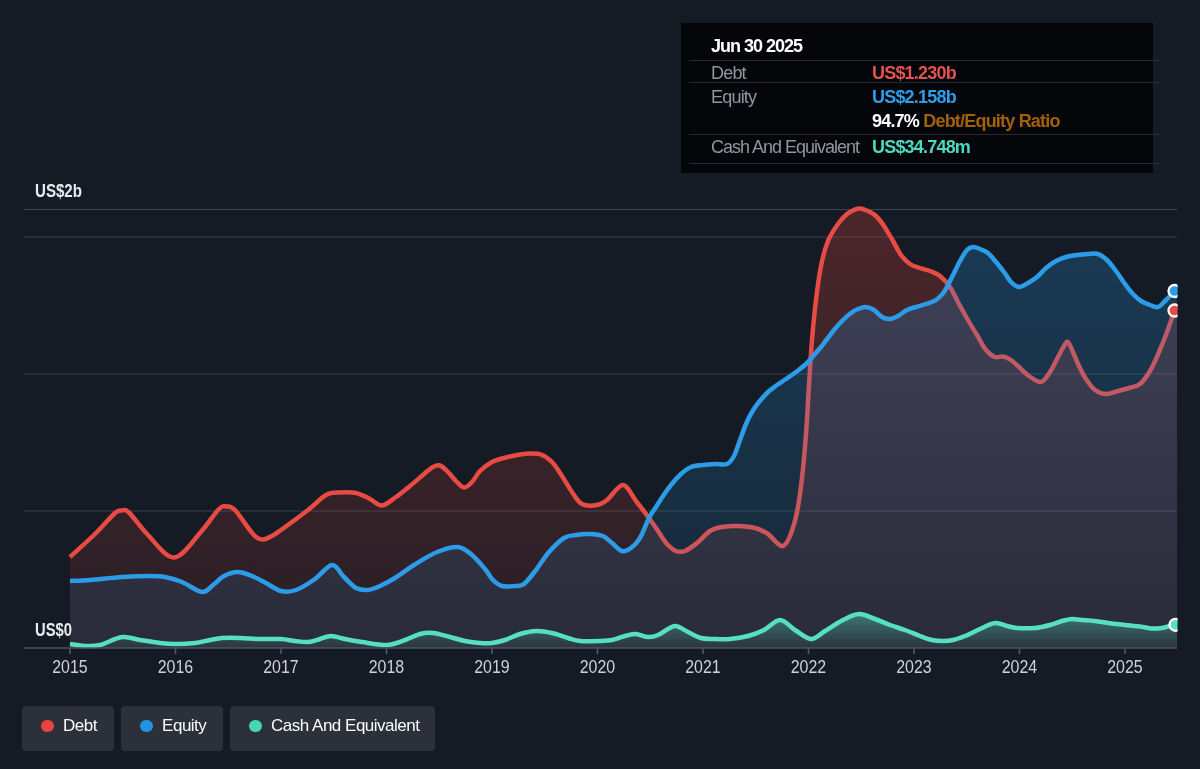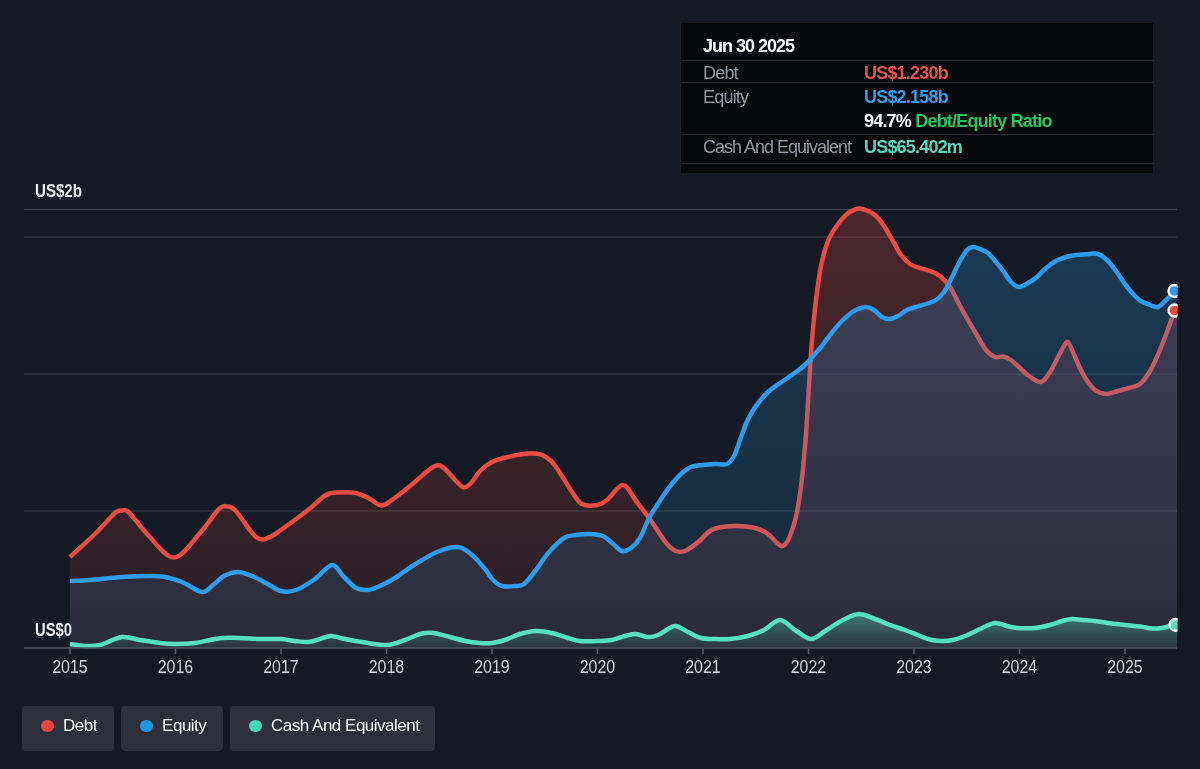--- a/index.html
+++ b/index.html
@@ -1,20 +1,20 @@
 <!DOCTYPE html>
 <html><head><meta charset="utf-8">
 <style>
 html,body{margin:0;padding:0;}
 body{width:1200px;height:769px;background:#151b24;font-family:"Liberation Sans",sans-serif;position:relative;overflow:hidden;}
 svg text{font-family:"Liberation Sans",sans-serif;}
 .axlab{font-size:18px;font-weight:700;fill:#e7eaee;}
 .yr{font-size:18.5px;font-weight:400;fill:#ced2d8;}
 .tt{position:absolute;left:681px;top:23px;width:472px;height:150px;background:#04060a;box-sizing:border-box;}
-.tt .row{position:absolute;left:0;width:100%;box-sizing:border-box;padding-left:22px;}
+.tt .row{position:absolute;left:8px;width:100%;box-sizing:border-box;padding-left:22px;}
 .tt .sep{border-bottom:1px solid #242932;}
 .tt .lab{color:#8f96a0;font-size:18px;letter-spacing:-0.8px;}
 .tt .val{position:absolute;left:183px;top:0;font-weight:700;font-size:18px;letter-spacing:-0.8px;}
 .legend{position:absolute;top:706px;height:45px;background:#2b303a;border-radius:4px;display:flex;align-items:center;padding-left:19px;padding-bottom:5px;box-sizing:border-box;}
 .legend .dot{width:12.6px;height:12.6px;border-radius:50%;margin-right:9.5px;flex:none;}
 .legend span{color:#fafbfc;font-size:17px;letter-spacing:-0.5px;}
 </style></head>
 <body>
 <svg width="1200" height="769" viewBox="0 0 1200 769" style="position:absolute;left:0;top:0;">
 <defs>
@@ -75,23 +75,23 @@
     <text x="808.5" y="673" text-anchor="middle" class="yr" textLength="35.5" lengthAdjust="spacingAndGlyphs">2022</text>
     <text x="914" y="673" text-anchor="middle" class="yr" textLength="35.5" lengthAdjust="spacingAndGlyphs">2023</text>
     <text x="1019.5" y="673" text-anchor="middle" class="yr" textLength="35.5" lengthAdjust="spacingAndGlyphs">2024</text>
     <text x="1125" y="673" text-anchor="middle" class="yr" textLength="35.5" lengthAdjust="spacingAndGlyphs">2025</text>
 </svg>
 <div class="tt">
  <div class="row sep" style="top:0;height:37.5px;line-height:46px;color:#fff;font-size:18px;letter-spacing:-1.0px;font-weight:700;">Jun 30 2025</div>
  <div class="row sep" style="top:38px;height:22px;line-height:25px;"><span class="lab">Debt</span><span class="val" style="color:#e3524e;line-height:25px;">US$1.230b</span></div>
  <div class="row" style="top:60.5px;height:24px;line-height:26px;"><span class="lab">Equity</span><span class="val" style="color:#2d9ee8;line-height:26px;">US$2.158b</span></div>
  <div class="row sep" style="top:84.5px;height:27px;line-height:26px;">
-      <span class="val" style="line-height:26px;"><span style="color:#fff;">94.7%</span> <span style="color:#22c55e;">Debt/Equity Ratio</span></span>
+      <span class="val" style="line-height:26px;"><span style="color:#fff;">94.7%</span> <span style="color:#a16207;">Debt/Equity Ratio</span></span>
     </div>
- <div class="row sep" style="top:111.5px;height:29px;line-height:24.5px;"><span class="lab" style="letter-spacing:-1.0px;">Cash And Equivalent</span><span class="val" style="color:#4ed9bc;line-height:24.5px;">US$65.402m</span></div>
+ <div class="row sep" style="top:111.5px;height:29px;line-height:24.5px;"><span class="lab" style="letter-spacing:-1.0px;">Cash And Equivalent</span><span class="val" style="color:#4ed9bc;line-height:24.5px;">US$34.748m</span></div>
 </div>
 <div class="legend" style="left:22px;width:92px;">
     <div class="dot" style="background:#e8443f;"></div>
     <span>Debt</span>
   </div>
 <div class="legend" style="left:121px;width:102px;">
     <div class="dot" style="background:#2193e3;"></div>
     <span>Equity</span>
   </div>
 <div class="legend" style="left:230px;width:204.5px;">

